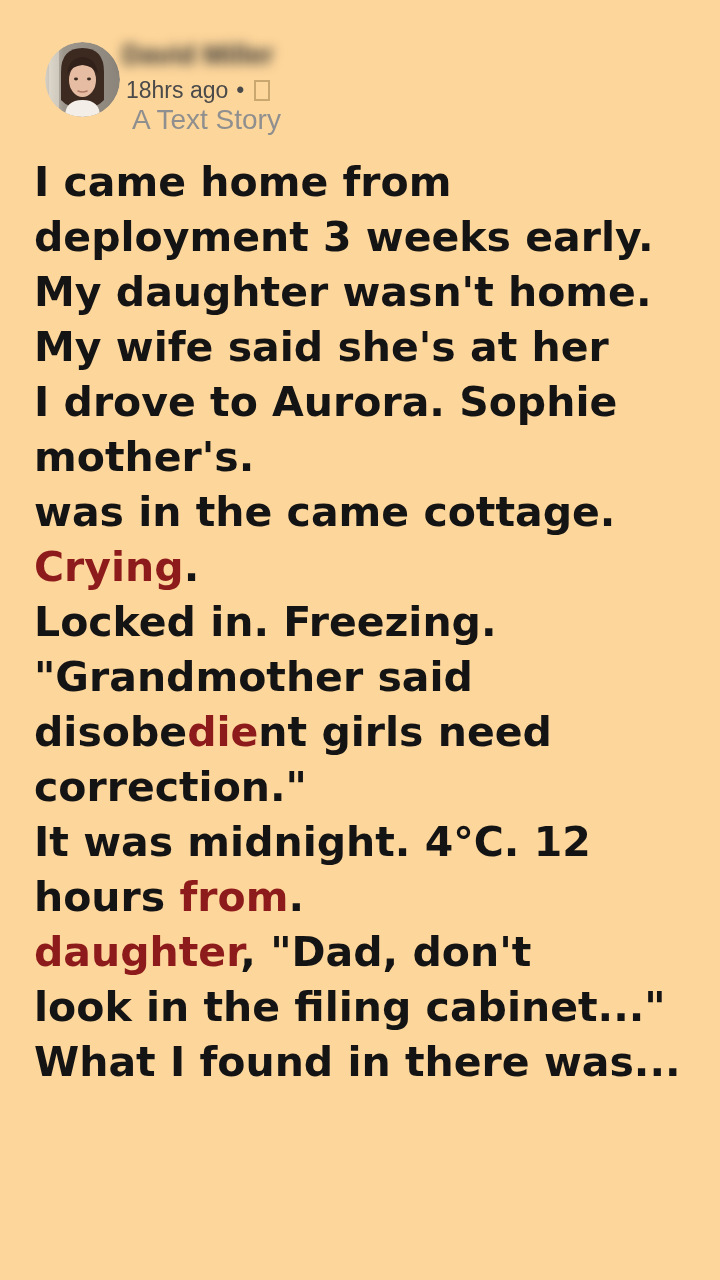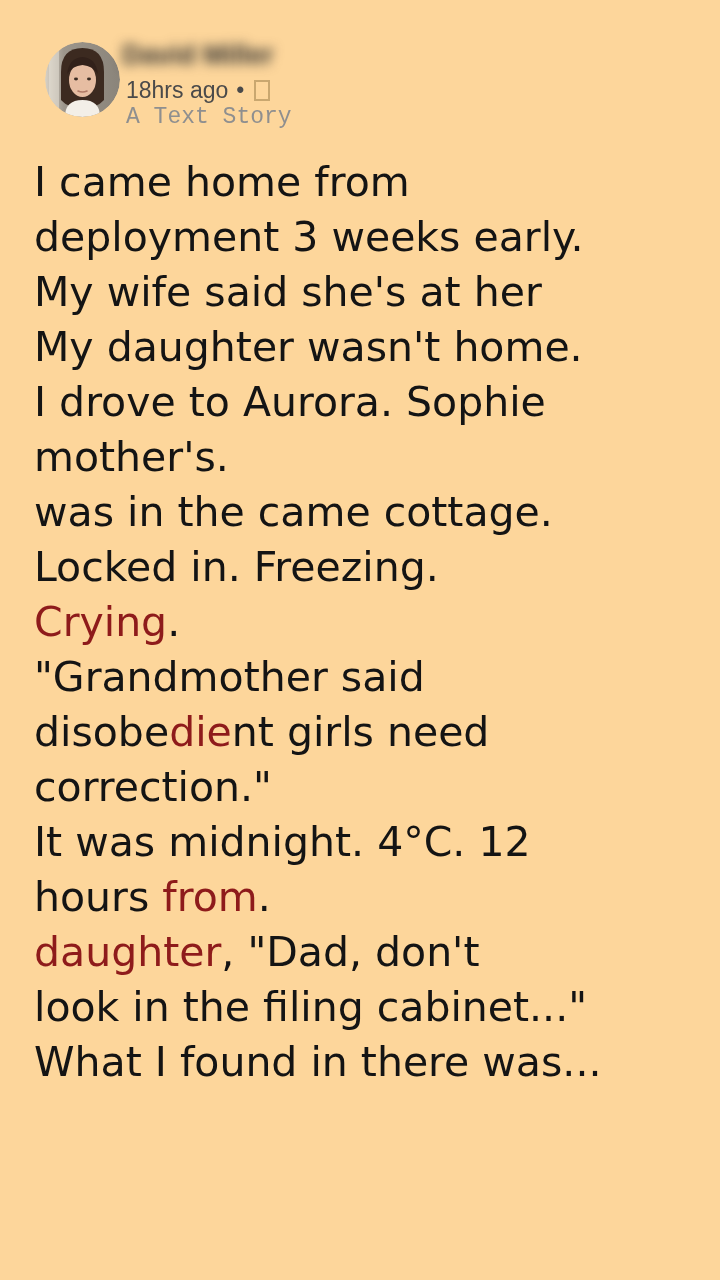--- a/index.html
+++ b/index.html
@@ -37,30 +37,30 @@
     font-family:"Liberation Sans", sans-serif;
     font-size:23px;color:var(--meta);
     white-space:nowrap;display:flex;align-items:center;gap:8px;
   }
   .tofu-box{
     display:inline-block;width:16px;height:21px;
     border:2px solid var(--tofu);
     margin-left:2px;
   }
   .post-type{
-    position:absolute;left:126px;top:104px;
-    font-family:Liberation Mono, monospace;
-    font-size:23px;color:var(--meta-light);
+    position:absolute;left:132px;top:104px;
+    font-family:Liberation Sans, sans-serif;
+    font-size:28px;color:var(--meta-light);
     white-space:nowrap;
   }
 
   
   .story{
     position:absolute;left:34px;top:155px;width:660px;
-    font-weight:400;font-size:41px;line-height:55px;
+    font-weight:700;font-size:41px;line-height:55px;
     color:var(--ink);
     letter-spacing:0;
   }
   .story-line{white-space:nowrap;}
   .story-line .hl{color:var(--hl);}
 </style>
 </head>
 <body>
 
 <div class="post">
@@ -100,27 +100,27 @@
       <span>•</span>
       <span class="tofu-box"></span>
     </div>
 
     <div class="post-type">A Text Story</div>
   </div>
 
   <div class="story">
       <div class="story-line"><span>I came home from</span></div>
       <div class="story-line"><span>deployment 3 weeks early.</span></div>
+      <div class="story-line"><span>My daughter wasn't home.</span></div>
       <div class="story-line"><span>My wife said she's at her</span></div>
-      <div class="story-line"><span>My daughter wasn't home.</span></div>
       <div class="story-line"><span>I drove to Aurora. Sophie</span></div>
       <div class="story-line"><span>mother's.</span></div>
       <div class="story-line"><span>was in the came cottage.</span></div>
+      <div class="story-line"><span class="hl">Crying</span><span>.</span></div>
       <div class="story-line"><span>Locked in. Freezing.</span></div>
-      <div class="story-line"><span class="hl">Crying</span><span>.</span></div>
       <div class="story-line"><span>"Grandmother said</span></div>
       <div class="story-line"><span>disobe</span><span class="hl">die</span><span>nt girls need</span></div>
       <div class="story-line"><span>correction."</span></div>
       <div class="story-line"><span>It was midnight. 4°C. 12</span></div>
       <div class="story-line"><span>hours </span><span class="hl">from</span><span>.</span></div>
       <div class="story-line"><span class="hl">daughter</span><span>, "Dad, don't</span></div>
       <div class="story-line"><span>look in the filing cabinet..."</span></div>
       <div class="story-line"><span>What I found in there was...</span></div>
     </div>
 

